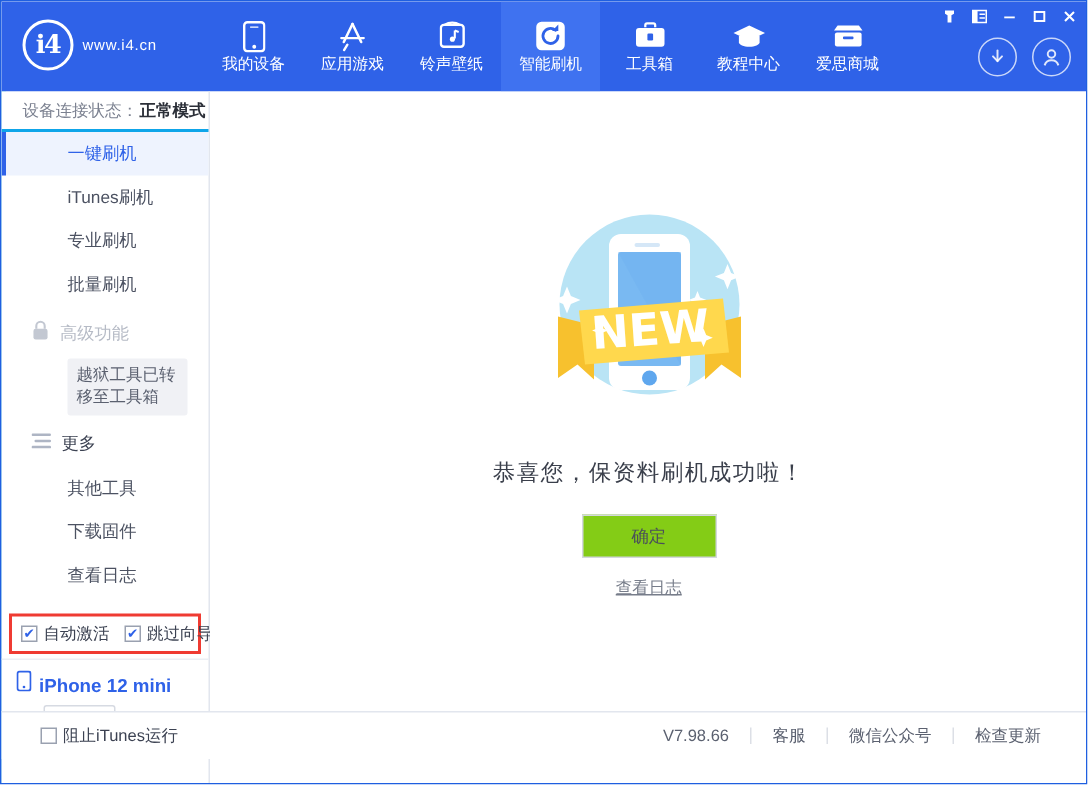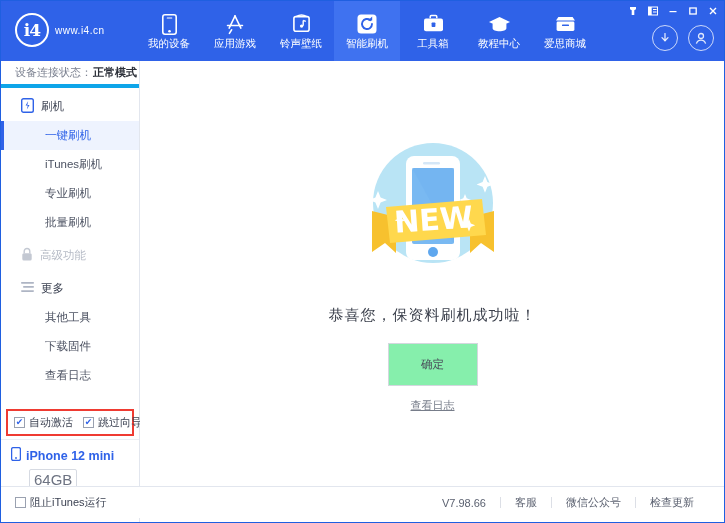--- a/index.html
+++ b/index.html
@@ -97,21 +97,21 @@
   .sidebar {
     position: absolute; left: 0; top: 60px;
     width: 139px; height: 463px;
     background: #ffffff;
     border-right: 1px solid #e2e6ee;
   }
   .status-row {
     height: 27px;
     display: flex; align-items: center;
     padding-left: 14px;
-    border-bottom: 4px solid #0ea5e9;
+    border-bottom: 2px solid #0ea5e9;
     font-size: 11px; color: #7b8190;
     white-space: nowrap;
   }
   .status-row b { color: #2b2f38; font-weight: bold; margin-left: 1px; }
 
   .sec-head {
     height: 30px; display: flex; align-items: center; gap: 7px;
     padding-left: 20px; margin-top: 3px;
     font-size: 11.5px; color: #3c4252;
   }
@@ -199,41 +199,41 @@
     padding-top: 70px;
   }
   .hero { width: 190px; height: 155px; }
   .headline {
     margin-top: 20px;
     font-size: 15px; color: #3a3f4b;
     letter-spacing: 1px;
   }
   .ok-btn {
     margin-top: 18px;
-    width: 90px; height: 43px;
+    width: 90px; height: 29px;
     border: 1px solid #d3d7de;
-    background: #86efac;
+    background: #84cc16;
     color: #4a4f5b; font-size: 11.5px;
     cursor: pointer;
     font-family: "Liberation Sans", sans-serif;
   }
   .log-link {
     margin-top: 12px;
     font-size: 11px; color: #777d8a;
     text-decoration: underline;
     cursor: pointer;
   }
 
   
   .footer {
-    position: absolute; left: 0; bottom: 4px;
+    position: absolute; left: 0; bottom: 16px;
     width: 723px; height: 32px;
     background: #ffffff;
     border-top: 1px solid #e2e6ee;
-    display: flex; align-items: center;
+    display: flex; align-items: center; padding-left: 12px;
   }
   .footer-left {
     width: 139px; padding-left: 14px;
     display: flex; align-items: center;
   }
   .footer-right {
     flex: 1;
     display: flex; align-items: center; justify-content: flex-end;
     gap: 0;
     padding-right: 16px;
@@ -394,29 +394,20 @@
 
   <div class="accent-edge"></div>
 
   <div class="sidebar">
 
     <div class="status-row">
       <span>设备连接状态：</span>
         <b>正常模式</b>
     </div>
 
-    <div class="sec-head">
-      <span>
-        <svg width="13" height="15" viewBox="0 0 13 15">
-            <rect x="0.7" y="0.7" width="11.6" height="13.6" rx="1.8" fill="none" stroke="#2f62e8" stroke-width="1.4"></rect>
-            <path d="M7.2 3 L4.6 7.6 h2.2 L5.8 11.6 L8.5 7 H6.3 z" fill="#2f62e8"></path>
-          </svg>
-      </span>
-      <span>刷机</span>
-    </div>
     <div class="menu-item active">
       <span>一键刷机</span>
     </div>
     <div class="menu-item">
       <span>iTunes刷机</span>
     </div>
     <div class="menu-item">
       <span>专业刷机</span>
     </div>
     <div class="menu-item">
@@ -425,20 +416,21 @@
 
     <div class="sec-head dim">
       <span>
         <svg width="12" height="15" viewBox="0 0 12 15">
             <path d="M3.2 6.2 V4.3 a2.8 2.8 0 0 1 5.6 0 V6.2" fill="none" stroke="#c3c8d2" stroke-width="1.4"></path>
             <rect x="1.3" y="6.2" width="9.4" height="7.2" rx="1.5" fill="#c3c8d2"></rect>
           </svg>
       </span>
       <span>高级功能</span>
     </div>
+    <div class="tooltip-box">越狱工具已转移至工具箱</div>
 
     <div class="sec-head">
       <span>
         <svg width="13" height="12" viewBox="0 0 13 12">
             <rect x="0" y="1" width="13" height="1.7" rx="0.8" fill="#aeb5c4"></rect>
             <rect x="2" y="5.1" width="11" height="1.7" rx="0.8" fill="#aeb5c4"></rect>
             <rect x="0" y="9.2" width="13" height="1.7" rx="0.8" fill="#aeb5c4"></rect>
           </svg>
       </span>
       <span>更多</span>

